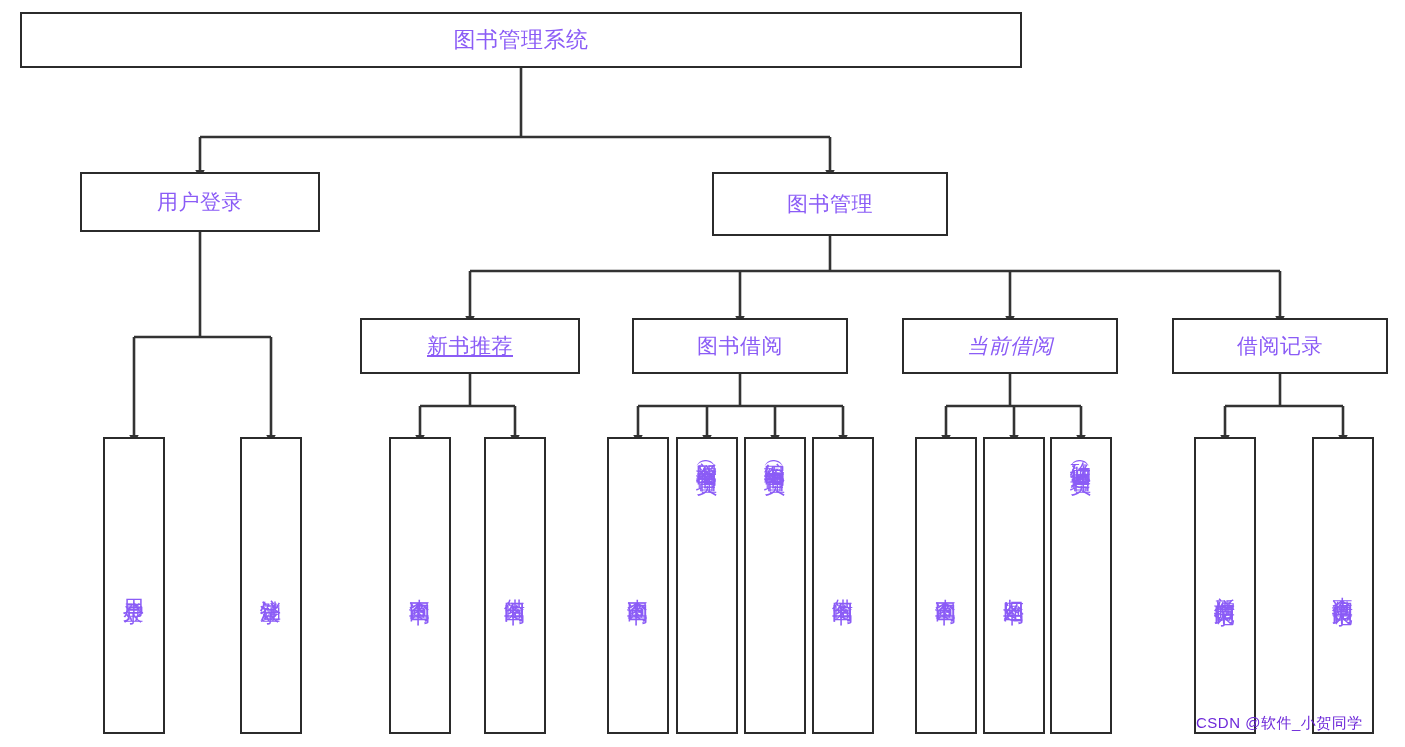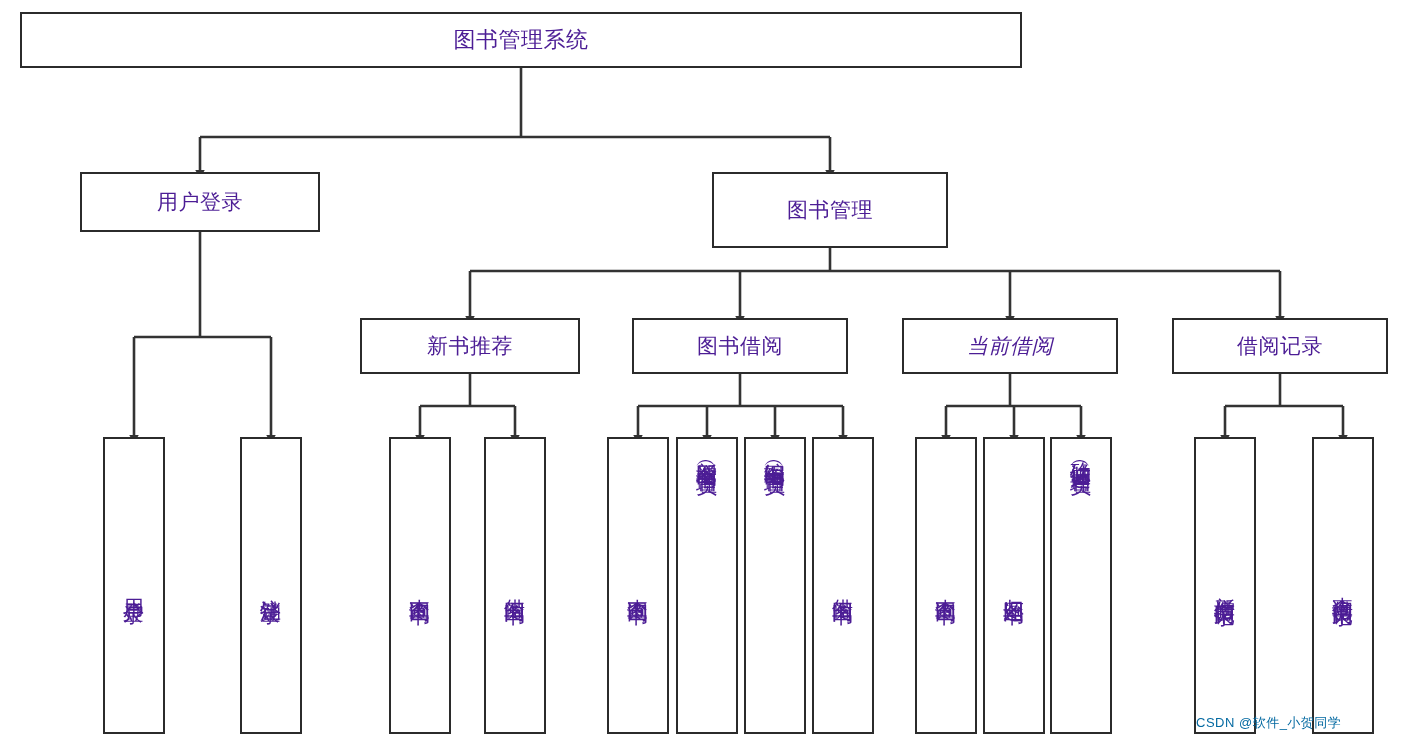--- a/index.html
+++ b/index.html
@@ -27,21 +27,21 @@
     pointer-events: none;
   }
   .node {
     position: absolute;
     box-sizing: border-box;
     background: #ffffff;
     border: 2px solid #2b2b2b;
     display: flex;
     align-items: center;
     justify-content: center;
-    color: #4c1d95;
+    color: #8b5cf6;
     z-index: 2;
   }
   .node .node-label {
     display: block;
     text-align: center;
     line-height: 1.18;
     letter-spacing: 0.5px;
   }
   .node.horizontal .node-label {
     font-size: 21px;
@@ -62,22 +62,22 @@
     font-size: 21px;
     line-height: 1.0;
     letter-spacing: 2px;
     max-height: 100%;
   }
   .node.vertical.top-aligned {
     align-items: flex-start;
   }
   .watermark {
     position: absolute;
-    font-size: 13px;
-    color: #0369a1;
+    font-size: 15px;
+    color: #6d28d9;
     white-space: nowrap;
     z-index: 3;
     letter-spacing: 0.5px;
   }
 </style>
 </head>
 <body>
 
 <div id="diagram-root">
 
@@ -124,24 +124,24 @@
       </g>
   </svg>
 
   <div id="node-layer">
       <div class="node root horizontal" id="node-root" style="left: 20px; top: 12px; width: 1002px; height: 56px;">
         <span class="node-label">图书管理系统</span>
       </div>
       <div class="node horizontal" id="node-user-login" style="left: 80px; top: 172px; width: 240px; height: 60px;">
         <span class="node-label">用户登录</span>
       </div>
-      <div class="node horizontal" id="node-book-manage" style="left: 712px; top: 172px; width: 236px; height: 76px;">
+      <div class="node horizontal" id="node-book-manage" style="left: 712px; top: 172px; width: 236px; height: 64px;">
         <span class="node-label">图书管理</span>
       </div>
-      <div class="node horizontal" id="node-new-book-recommend" style="left: 360px; top: 318px; width: 220px; height: 56px;">
+      <div class="node horizontal" id="node-new-book-recommend" style="left: 360px; top: 318px; width: 220px; height: 56px; text-decoration: underline;">
         <span class="node-label">新书推荐</span>
       </div>
       <div class="node horizontal" id="node-book-borrow" style="left: 632px; top: 318px; width: 216px; height: 56px; font-family: Liberation Serif, serif;">
         <span class="node-label">图书借阅</span>
       </div>
       <div class="node horizontal" id="node-current-borrow" style="left: 902px; top: 318px; width: 216px; height: 56px; font-style: italic;">
         <span class="node-label">当前借阅</span>
       </div>
       <div class="node horizontal" id="node-borrow-record" style="left: 1172px; top: 318px; width: 216px; height: 56px;">
         <span class="node-label">借阅记录</span>

